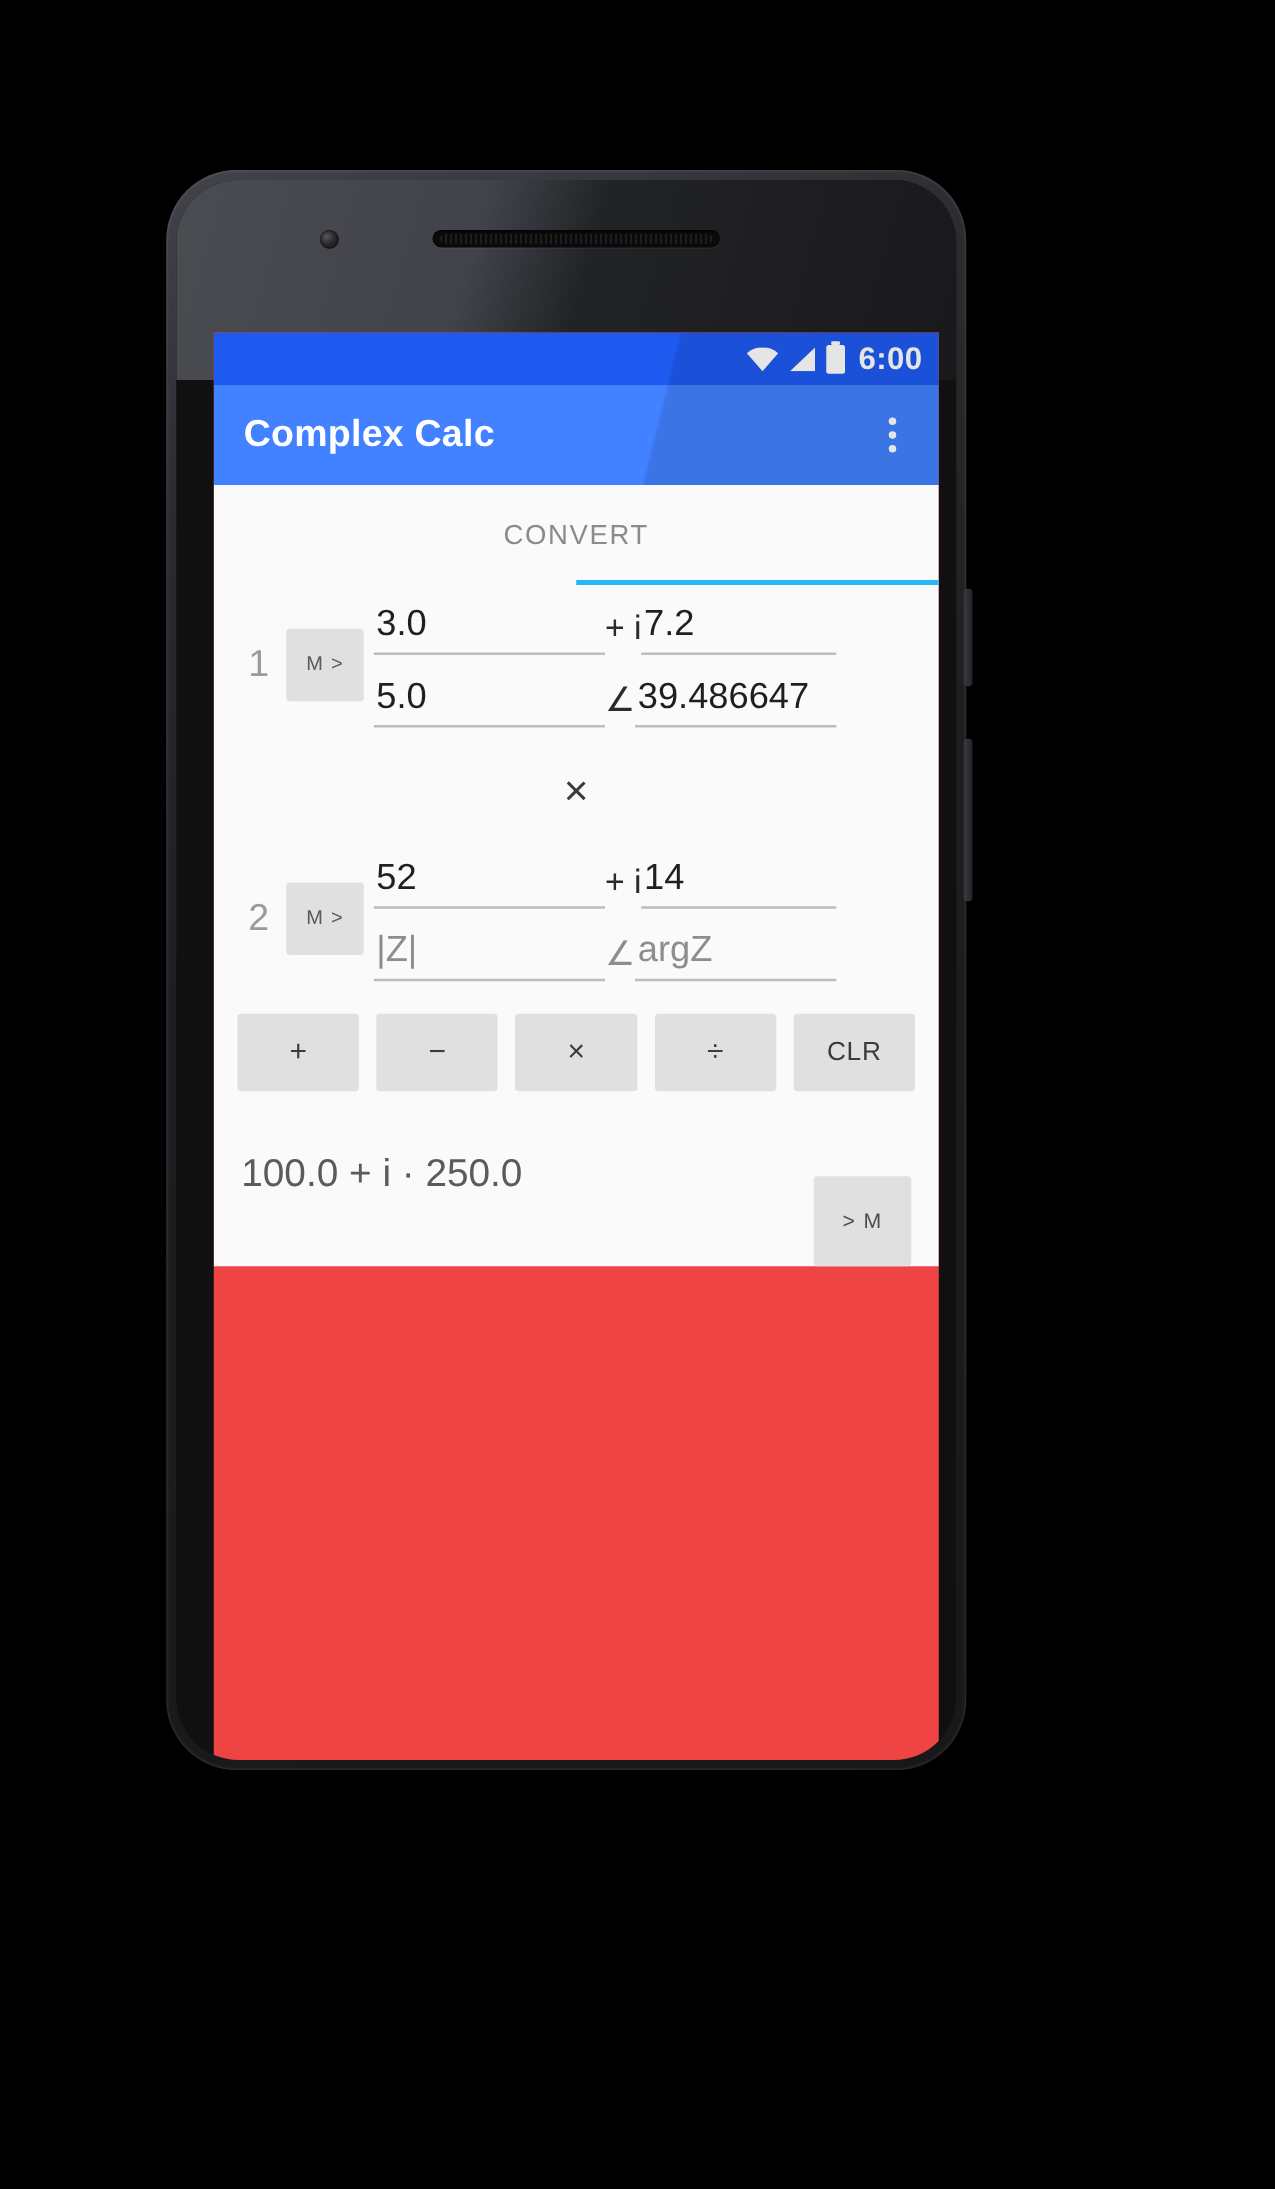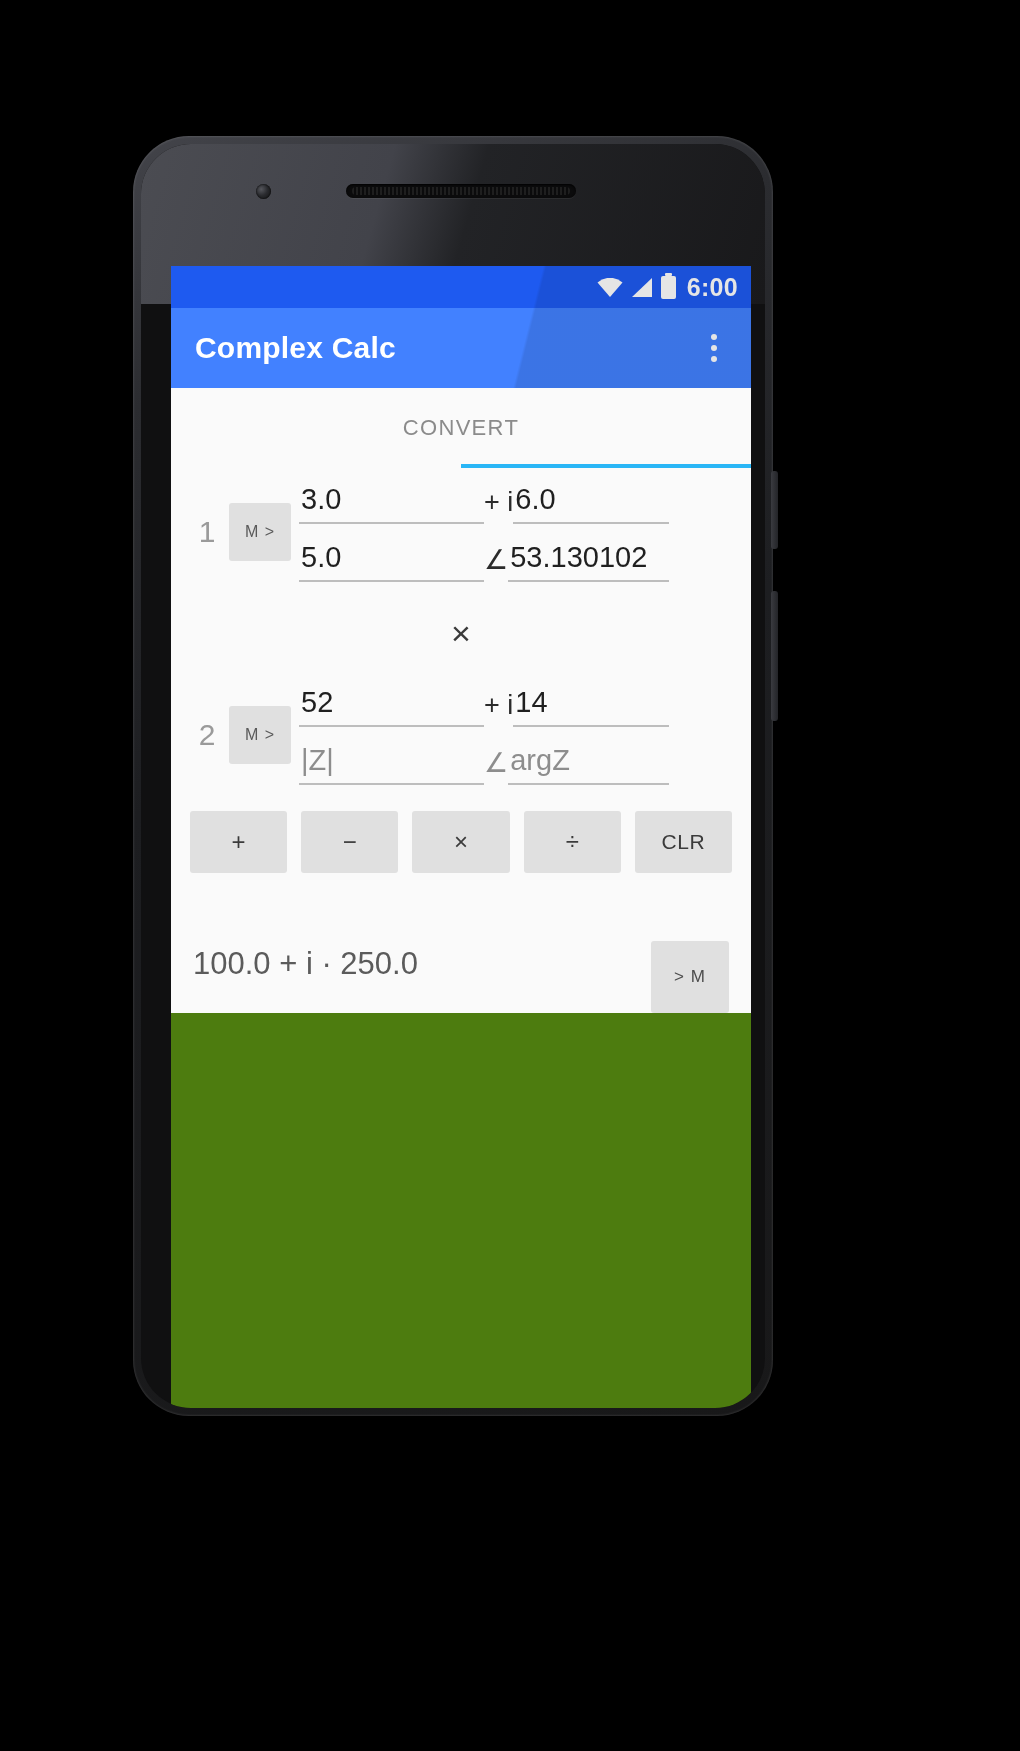--- a/index.html
+++ b/index.html
@@ -71,21 +71,21 @@
     position: absolute; right: -5px; top: 455px;
     width: 7px; height: 130px; border-radius: 3px;
     background: linear-gradient(90deg, #3a3b40, #232428);
   }
 
   
   .screen {
     position: absolute;
     left: 30px; top: 122px;
     width: 580px; height: 1240px;
-    background: #4d7c0f;
+    background: #ef4444;
     overflow: hidden;
   }
 
   
   .status-bar {
     height: 42px;
     background: #1e5af0;
     display: flex; align-items: center; justify-content: flex-end;
     padding-right: 13px;
     gap: 7px;
@@ -217,21 +217,21 @@
   .result-label {
     font-size: 21px; color: #333; letter-spacing: .4px;
     padding: 10px 20px 12px 20px;
     border-bottom: 2px solid #e3e3e3;
     margin: 0 6px;
   }
   .result-body {
     display: flex; align-items: flex-start;
     padding: 22px 22px 0 22px;
   }
-  .result-values { flex: 1; display: flex; flex-direction: row; gap: 14px; margin-top: 25px; }
+  .result-values { flex: 1; display: flex; flex-direction: row; gap: 14px; }
   .result-rect { font-size: 31px; color: #5b5b5b; }
   .result-polar { font-size: 31px; color: #2a2a2a; }
   .tomem-btn {
     flex: none;
     width: 78px; height: 72px;
     background: #e0e0e0; border-radius: 3px;
     display: flex; align-items: center; justify-content: center;
     font-size: 17px; color: #4d4d4d; letter-spacing: 1px;
     margin-top: 20px;
   }
@@ -283,30 +283,30 @@
         <div class="operand-row">
           <div class="operand-index">1</div>
           <div class="mem-btn">M &gt;</div>
           <div class="fields">
             <div class="field-line">
               <div class="field-cell cell-a">
                 <div class="field-input">3.0</div>
               </div>
               <div class="field-cell cell-b">
                 <span class="field-prefix">+ i</span>
-                <div class="field-input">6.0</div>
+                <div class="field-input">7.2</div>
               </div>
             </div>
             <div class="field-line">
               <div class="field-cell cell-a">
                 <div class="field-input">5.0</div>
               </div>
               <div class="field-cell cell-b">
                 <span class="field-prefix">∠</span>
-                <div class="field-input">53.130102</div>
+                <div class="field-input">39.486647</div>
               </div>
             </div>
           </div>
         </div>
 
         <div class="op-symbol">×</div>
 
         <div class="operand-row">
           <div class="operand-index">2</div>
           <div class="mem-btn">M &gt;</div>

